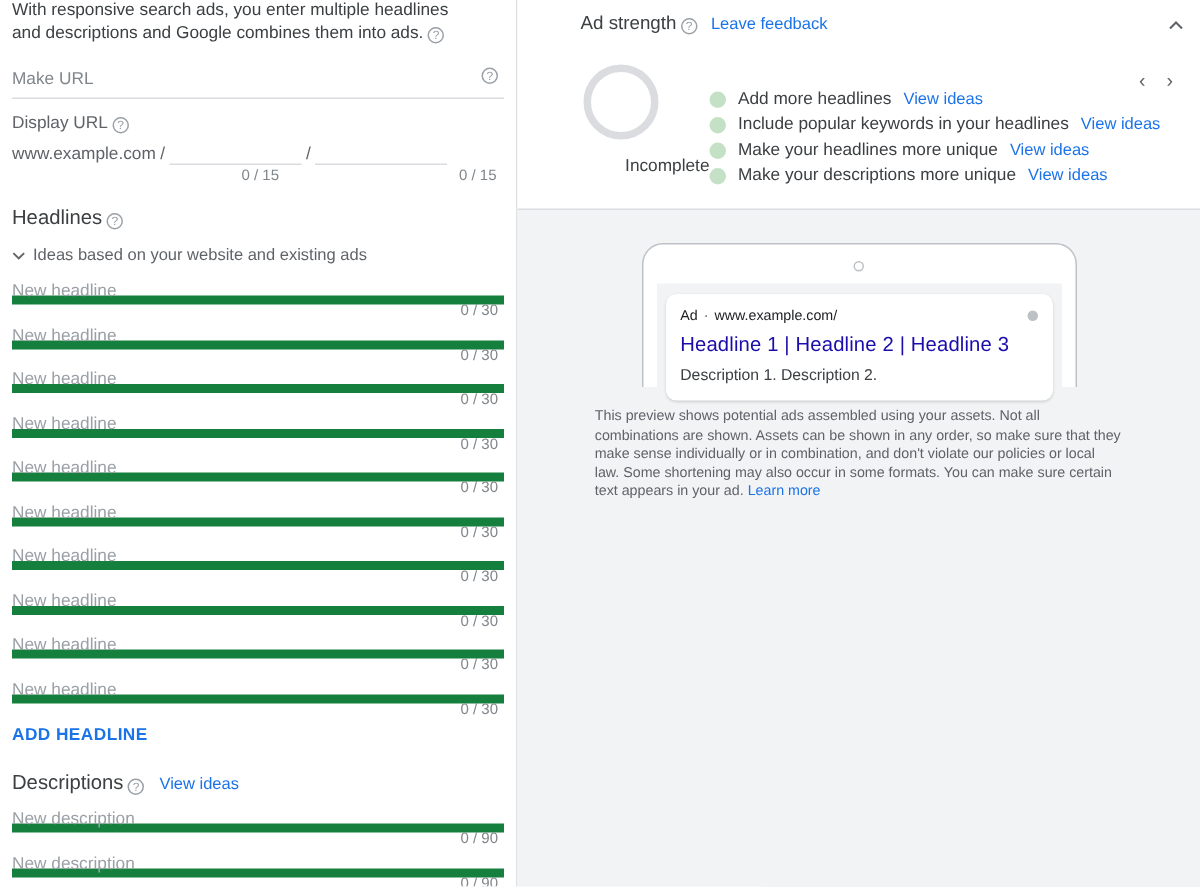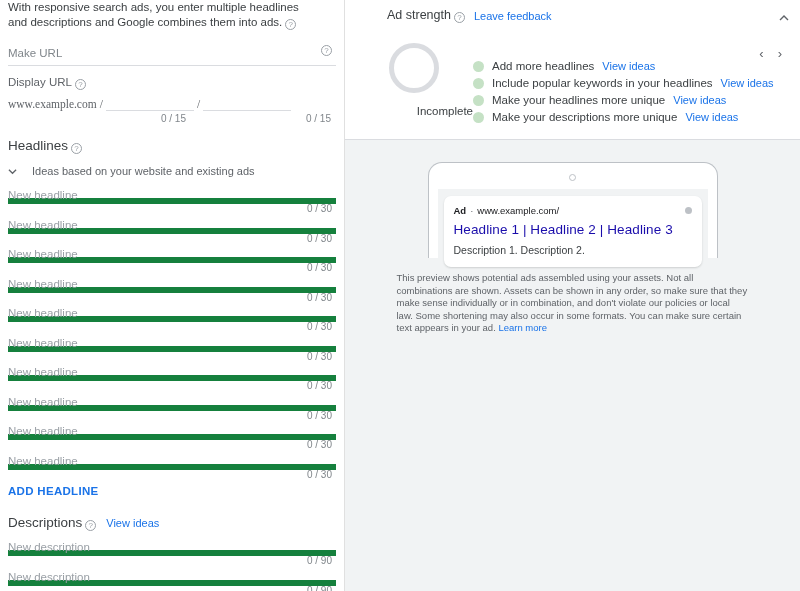--- a/index.html
+++ b/index.html
@@ -36,34 +36,34 @@
     border-bottom: 1px solid #dadce0;
     height: 24px; position: relative;
   }
   .field-label {
     font-size: 11.5px; color: #80868b; line-height: 22px;
   }
   .field-help-right { position: absolute; right: 4px; top: 3px; }
   .display-url-label { font-size: 11.5px; color: #5f6368; }
   .display-url-row {
     display: flex; align-items: flex-end; margin-top: 2px;
-    font-size: 11.5px; color: #5f6368; height: 19px; font-family: Liberation Serif, serif;
+    font-size: 11.5px; color: #5f6368; height: 19px;
   }
   .du-base { white-space: nowrap; padding-bottom: 1px; }
   .du-slash { padding: 0 3px 1px 3px; }
   .du-input {
     border-bottom: 1px solid #dadce0; width: 88px; height: 15px;
   }
   .counter-row { display: flex; font-size: 10px; color: #80868b; height: 15px; }
   .counter-a { width: 178px; text-align: right; padding-top: 2px; }
   .counter-b { width: 145px; text-align: right; padding-top: 2px; }
 
   .headlines-title { font-size: 13.5px; color: #3c4043; margin-top: 12px; }
   .ideas-toggle {
-    display: flex; align-items: center; gap: 15px;
+    display: flex; align-items: center; gap: 5px;
     font-size: 11px; color: #5f6368; margin-top: 11px; cursor: pointer;
   }
   .chev { width: 9px; height: 9px; display: inline-block; }
 
   .asset-row { position: relative; height: 29.5px; }
   .asset-input {
     font-size: 11.5px; color: #9aa0a6; line-height: 17px;
     border-bottom: 6px solid #15803d; height: 18px; padding-top: 1px;
   }
   .asset-counter {
@@ -136,21 +136,21 @@
     width: 7px; height: 7px; border: 1px solid #bdc1c6;
     border-radius: 50%; margin: 0 auto 8px auto;
   }
   .phone-screen { background: #f1f3f4; padding: 7px 6px 10px 6px; height: 70px; }
   .ad-card {
     background: #fff; border-radius: 7px; padding: 9px 10px 11px 10px;
     box-shadow: 0 1px 2px rgba(60,64,67,.2);
     position: relative;
   }
   .ad-row1 { display: flex; align-items: center; font-size: 9.5px; color: #202124; }
-  .ad-badge { font-weight: bold; text-align: right; }
+  .ad-badge { font-weight: normal; text-align: right; }
   .ad-sep { padding: 0 4px; color: #5f6368; }
   .ad-url { color: #202124; }
   .favicon {
     position: absolute; right: 10px; top: 11px;
     width: 7px; height: 7px; border-radius: 50%; background: #bdc1c6;
   }
   .ad-headline {
     font-size: 13.5px; color: #1a0dab; margin-top: 6px; letter-spacing: .1px;
   }
   .ad-desc { font-size: 10.5px; color: #3c4043; margin-top: 7px; }

